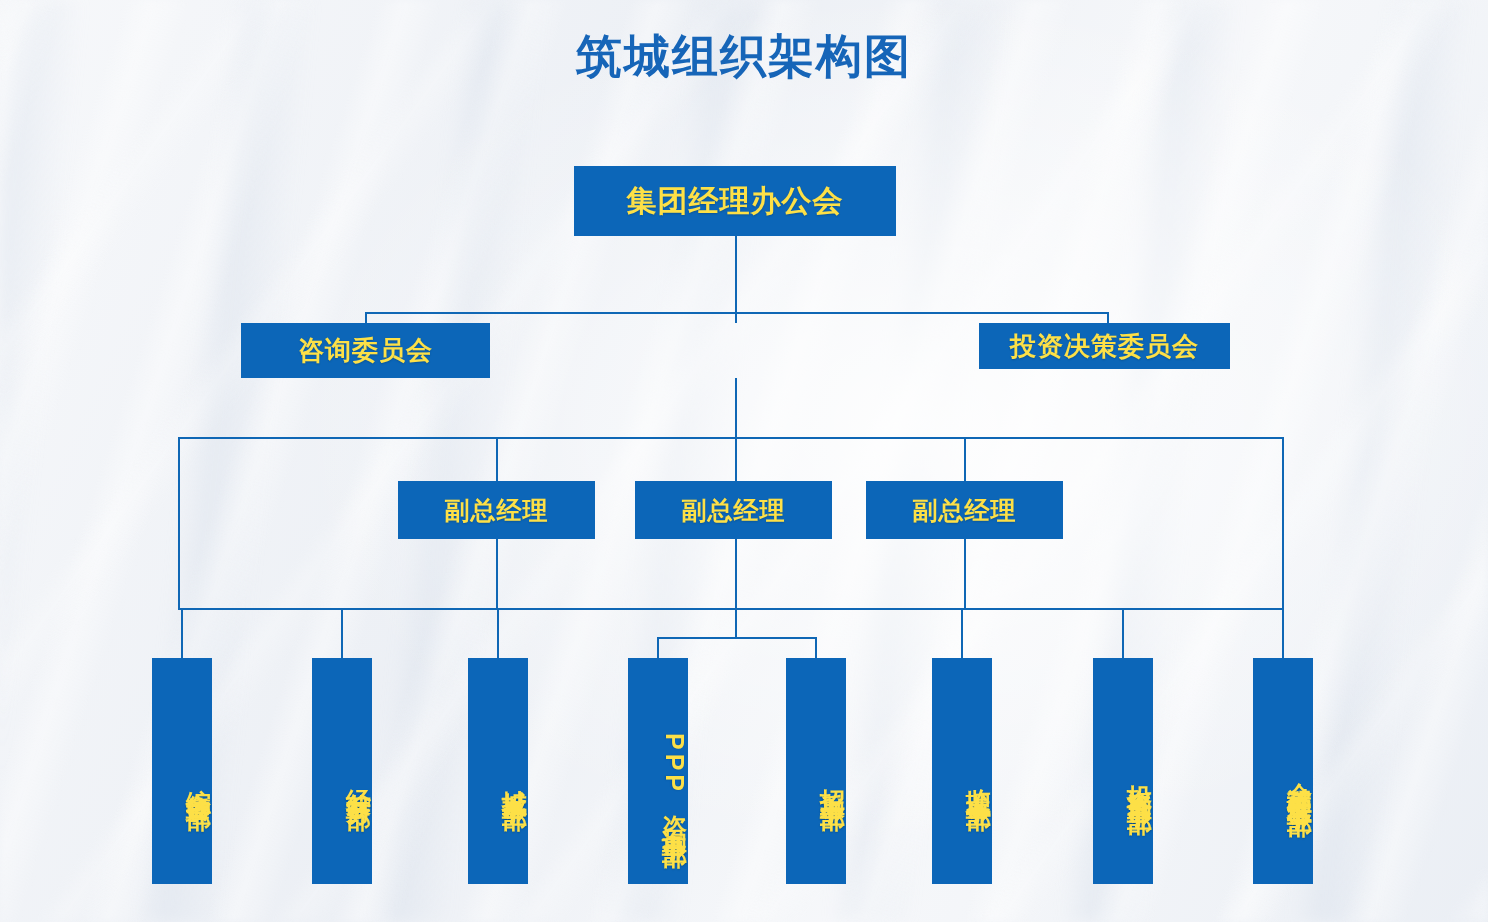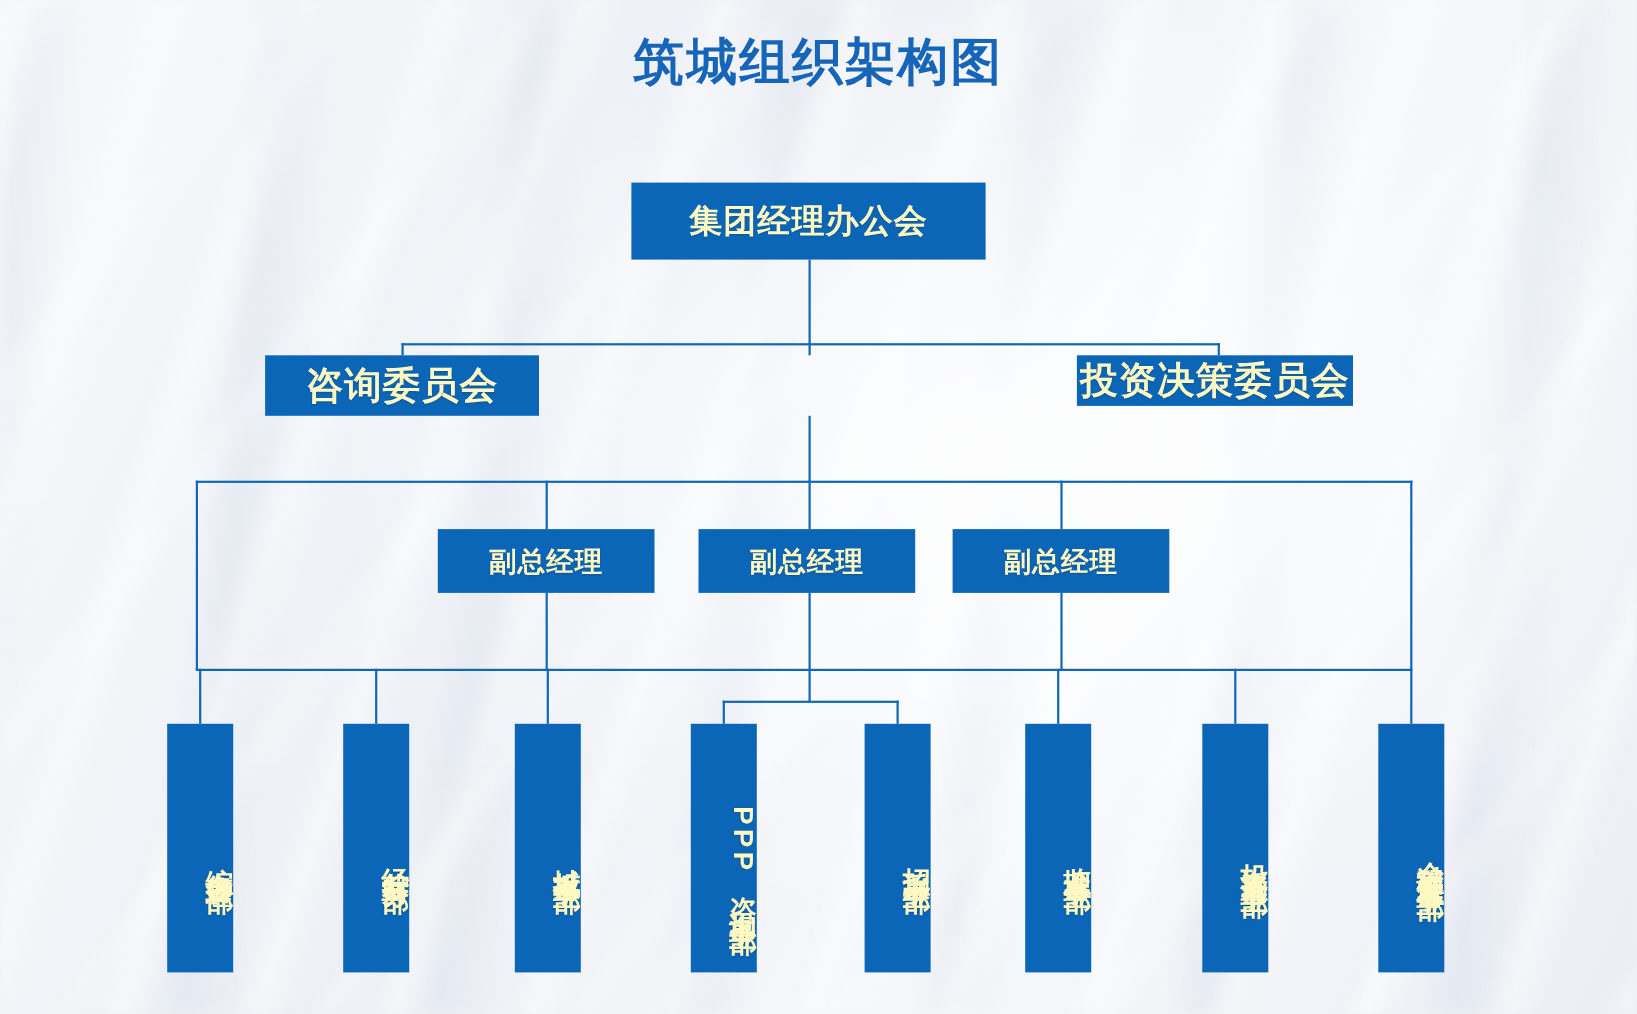--- a/index.html
+++ b/index.html
@@ -70,31 +70,31 @@
 
   
   .ln{position:absolute;background:#0f67b5;}
   .ln.h{height:2px;}
   .ln.v{width:2px;}
 
   
   .node{
     position:absolute;
     background:#0c66b8;
-    color:#fef9c3;
+    color:#fde047;
     display:flex;
     align-items:center;
     justify-content:center;
     box-sizing:border-box;
     font-weight:700;
     text-shadow:0 1px 2px rgba(0,0,0,.18);
     letter-spacing:1px;
   }
   .node.lvl1{font-size:30px;}
-  .node.lvl2{font-size:34px;}
+  .node.lvl2{font-size:26px;}
   .node.lvl3{font-size:25px;}
 
   .node.vert{
     writing-mode:vertical-rl;
     text-orientation:upright;
     font-size:25px;
     font-weight:700;
     letter-spacing:4px;
     padding-top:16px;
     align-items:flex-start;

